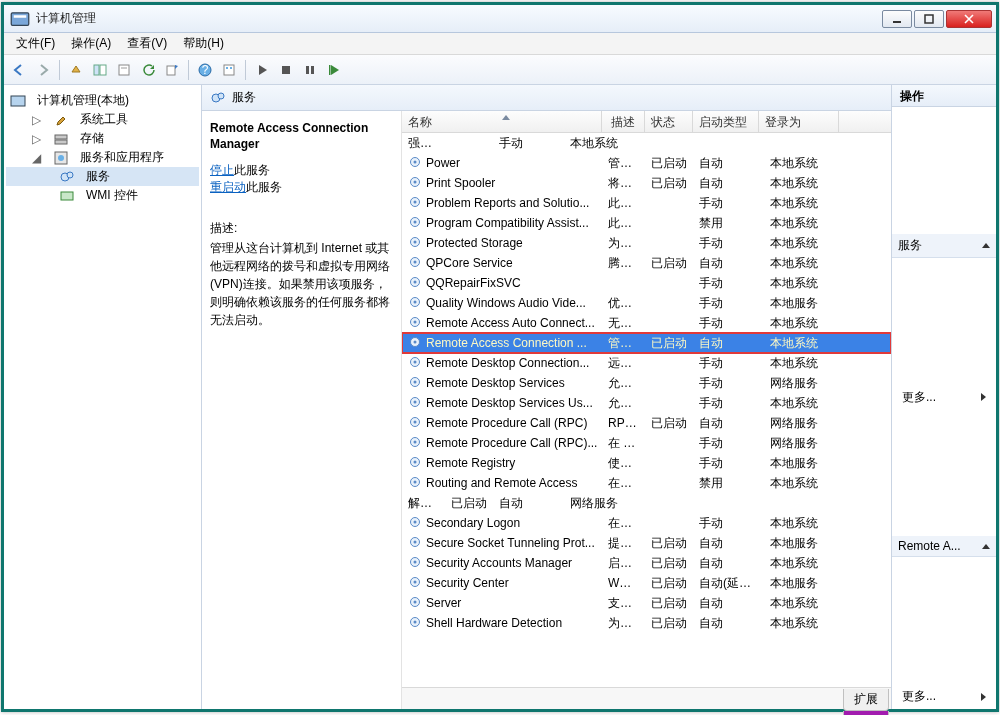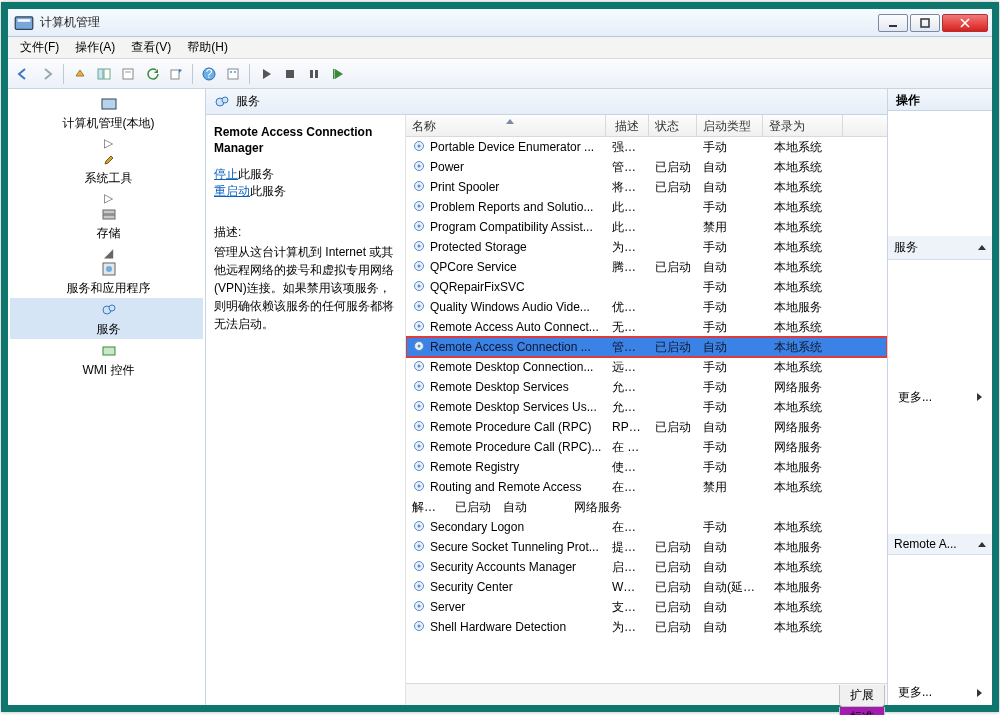--- a/index.html
+++ b/index.html
@@ -1,56 +1,56 @@
 <!DOCTYPE html>
 <html><head>
 <meta charset="utf-8">
 <style>
 * { margin: 0; padding: 0; box-sizing: border-box; font-family: "Microsoft YaHei", "Segoe UI", Tahoma, sans-serif; font-size: 12px; }
 body { background: #fff; width: 1000px; height: 715px; overflow: hidden; user-select: none; }
-.window { border: 7px solid #0f766e; width: 998px; height: 710px; margin: 2px auto 0; box-shadow: 0 0 4px rgba(0,0,0,.3); background:#fff;}
+.window { border: 3px solid #0f766e; width: 998px; height: 710px; margin: 2px auto 0; box-shadow: 0 0 4px rgba(0,0,0,.3); background:#fff;}
 
 .titlebar { height: 28px; background: linear-gradient(#f7fbff,#e6eef8); display:flex; align-items:center; border-bottom:1px solid #b7c7dd; }
 .titlebar .icon-box { width:20px; height:20px; margin:0 6px; display:flex; align-items:center; justify-content:center;}
 .titlebar .title { flex:0 0 auto; color:#222; }
 .titlebar .spacer { flex:1 1 auto; }
 .winbtn { width:30px; height:18px; border:1px solid #7a8aa0; margin-left:2px; background:linear-gradient(#fdfdfd,#e2e8f1); border-radius:2px; display:flex; align-items:center; justify-content:center; color:#333; cursor:default;}
 .winbtn.close{ width:46px; background:linear-gradient(#f07a78,#d9201e); border-color:#a33; color:#fff;}
 .winbtn svg{ width:10px;height:10px;}
 
 .menubar { height:22px; background:#f4f4f4; display:flex; align-items:center; padding:0 4px; border-bottom:1px solid #d9d9d9;}
 .menubar span { padding:2px 8px; cursor:default; }
 
 .toolbar { height:30px; background:linear-gradient(#fbfcfe,#ecf1f8); border-bottom:1px solid #c9d4e3; display:flex; align-items:center; padding:0 4px; gap:2px;}
 .tbtn { width:22px; height:22px; border:1px solid transparent; display:flex; align-items:center; justify-content:center; border-radius:2px; cursor:default;}
 .tsep{ width:1px; height:20px; background:#c0cad7; margin:0 3px;}
 .tbtn svg{width:14px;height:14px;}
 
 .body-area{ display:flex; height:calc(100% - 28px - 22px - 30px);}
 .left-pane{ width:198px; border-right:1px solid #c9d4e3; padding:6px 2px; overflow:auto;}
-.tree-item{ display:flex; align-items:center; padding:1px 0 1px 4px; gap:3px; white-space:nowrap; cursor:default;flex-direction:column;}
+.tree-item{ display:flex; align-items:center; padding:1px 0 1px 4px; gap:11px; white-space:nowrap; cursor:default;}
 .tree-item.sel{ background:#d6e5f5;}
 .tree-exp{ width:11px; height:11px; display:inline-flex; align-items:center; justify-content:center; color:#666;}
 .tree-ind{ display:inline-block;}
 .tree-icon{ width:16px; height:16px; display:inline-flex; align-items:center; justify-content:center;}
 .center-pane{ flex:1 1 auto; display:flex; flex-direction:column; border-right:1px solid #c9d4e3; min-width:0;}
 .svc-header{ height:26px; background:linear-gradient(#f4f8fd,#e6eef8); border-bottom:1px solid #c9d4e3; display:flex; align-items:center; padding:0 8px; gap:6px;}
 .svc-body{ flex:1 1 auto; display:flex; min-height:0;}
 .svc-left{ width:200px; border-right:1px solid #e3e3e3; padding:10px 8px; overflow:auto;}
 .svc-left h3{ font-size:12px; font-weight:bold; margin-bottom:10px; line-height:1.3;}
 .svc-left a{ color:#0b62c1; text-decoration:underline; cursor:default;}
 .svc-left .desc-label{ margin-top:24px; margin-bottom:2px;}
 .svc-left .desc{ line-height:1.5;}
 .svc-right{ flex:1 1 auto; display:flex; flex-direction:column; min-width:0;}
 .cols{ height:22px; display:flex; border-bottom:1px solid #d9d9d9; background:linear-gradient(#fdfdfd,#f0f0f0);}
 .col{ border-right:1px solid #d9d9d9; padding:3px 6px; color:#333; cursor:default; position:relative;}
 .col.sort::after{ content:""; position:absolute; top:4px; left:50%; width:0;height:0; border-left:4px solid transparent; border-right:4px solid transparent; border-bottom:5px solid #7a8aa0;}
 .svc-list{ flex:1 1 auto; overflow:auto;}
 .row{ display:flex; height:20px; align-items:center; border-bottom:0; cursor:default;}
-.row.selected{ background:#3b82e6; color:#0f172a; outline:2px solid #e03a3a; outline-offset:-1px;}
+.row.selected{ background:#3b82e6; color:#fef9c3; outline:2px solid #e03a3a; outline-offset:-1px;}
 .cell{ padding:0 6px; overflow:hidden; white-space:nowrap; text-overflow:ellipsis;}
 .cell.name{ display:flex; align-items:center; gap:4px;}
 .gear-ico{ width:14px; height:14px; flex:0 0 auto;}
 .tabsbar{ height:22px; border-top:1px solid #d9d9d9; display:flex; align-items:flex-end; padding-left:6px; background:#f7f7f7;flex-direction:column;}
 .tab{ border:1px solid #c0c0c0; border-top:none; border-radius:0 0 4px 4px; padding:2px 10px; margin-right:2px; background:#a21caf; cursor:default; position:relative; top:1px;}
 .tab:first-child{ background:#f0f0f0;}
 .right-pane{ width:104px; display:flex; flex-direction:column;justify-content:space-between;}
 .rp-head{ height:22px; background:linear-gradient(#f4f8fd,#e6eef8); border-bottom:1px solid #c9d4e3; padding:3px 8px; font-weight:bold;}
 .rp-sec{ background:#eef3fa; border-bottom:1px solid #d5dfec; padding:3px 6px; display:flex; justify-content:space-between; align-items:center;}
 .rp-item{ padding:4px 10px; display:flex; justify-content:space-between; align-items:center; cursor:default;}
@@ -263,27 +263,20 @@
         <div class="svc-right">
           <div class="cols">
             <div class="col sort w-name-col">名称</div>
             <div class="col w-desc-col">描述</div>
             <div class="col w-stat-col">状态</div>
             <div class="col w-start-col">启动类型</div>
             <div class="col w-logon-col">登录为</div>
           </div>
           <div class="svc-list" id="svc-list">
               <div class="row">
-                <div class="cell name w-name">
-                  <span><svg class="gear-ico" viewBox="0 0 14 14">
-                      <circle cx="7" cy="7" r="4.5" fill="#e8f1fb" stroke="#5a8ac7"></circle>
-                      <circle cx="7" cy="7" r="1.5" fill="#5a8ac7"></circle>
-                    </svg></span>
-                  <span>Portable Device Enumerator ...</span>
-                </div>
                 <div class="cell w-desc">强制...</div>
                 <div class="cell w-stat"></div>
                 <div class="cell w-start">手动</div>
                 <div class="cell w-logon">本地系统</div>
               </div>
               <div class="row">
                 <div class="cell name w-name">
                   <span><svg class="gear-ico" viewBox="0 0 14 14">
                       <circle cx="7" cy="7" r="4.5" fill="#e8f1fb" stroke="#5a8ac7"></circle>
                       <circle cx="7" cy="7" r="1.5" fill="#5a8ac7"></circle>

